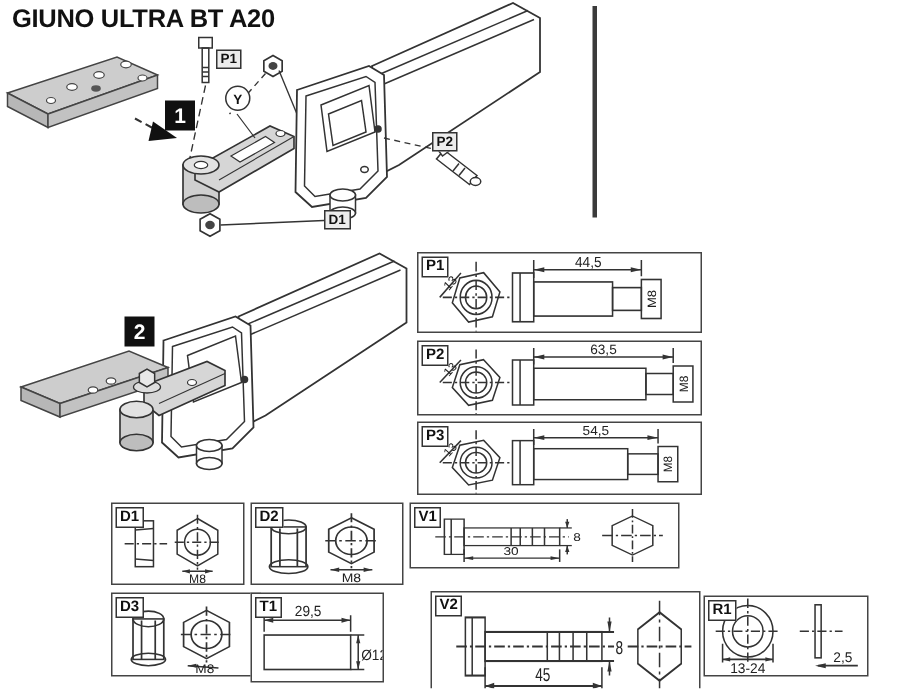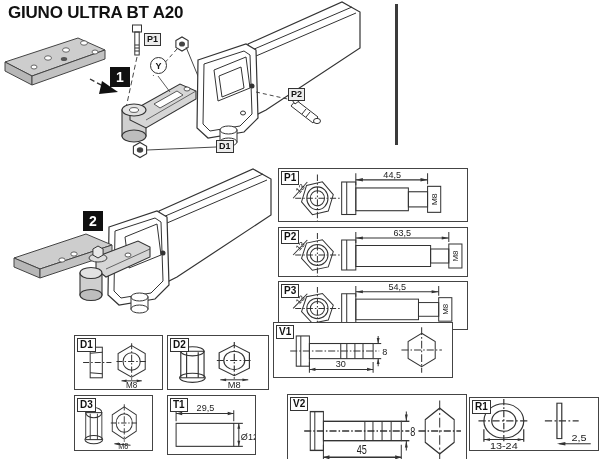--- a/index.html
+++ b/index.html
@@ -262,21 +262,21 @@
       <line x1="57" y1="6" x2="57" y2="42" class="ln" stroke-width="0.6" stroke-dasharray="6 2 1.5 2"></line>
       <polygon points="57,9 70,16.5 70,31.5 57,39 44,31.5 44,16.5" class="ln" stroke-width="1.2"></polygon>
       <circle cx="57" cy="24" r="9" class="ln" stroke-width="1"></circle>
       <line x1="45" y1="43" x2="69" y2="43" class="ln" stroke-width="0.7"></line>
       <polygon points="45,43 50,41.6 50,44.4" fill="#333"></polygon>
       <polygon points="69,43 64,41.6 64,44.4" fill="#333"></polygon>
       <text class="dimS" x="57" y="51" text-anchor="middle">M8</text>
     </svg>
   </div>
 
-  <div class="part-box" style="left:74px;top:395px;width:79px;height:56px">
+  <div class="part-box" style="left:74px;top:395px;width:100px;height:56px">
     <span class="corner">D3</span>
     <svg viewBox="0 0 86 52" preserveAspectRatio="none">
       <rect x="12" y="16" width="18" height="26" class="ln" stroke-width="1.1"></rect>
       <ellipse cx="21" cy="16" rx="9" ry="5" class="ln" stroke-width="1.1"></ellipse>
       <ellipse cx="21" cy="42" rx="10" ry="4" class="ln" stroke-width="1.1"></ellipse>
       <line x1="17" y1="17" x2="17" y2="42" class="ln" stroke-width="0.7"></line>
       <line x1="25" y1="17" x2="25" y2="42" class="ln" stroke-width="0.7"></line>
       <line x1="40" y1="26" x2="70" y2="26" class="ln" stroke-width="0.6" stroke-dasharray="6 2 1.5 2"></line>
       <line x1="55" y1="8" x2="55" y2="44" class="ln" stroke-width="0.6" stroke-dasharray="6 2 1.5 2"></line>
       <polygon points="55,10.5 68.4,18.2 68.4,33.8 55,41.5 41.6,33.8 41.6,18.2" class="ln" stroke-width="1.2"></polygon>
@@ -299,21 +299,21 @@
       <text class="dim" x="37" y="13.5" text-anchor="middle">29,5</text>
       <line x1="65" y1="25" x2="74" y2="25" class="ln" stroke-width="0.7"></line>
       <line x1="65" y1="46" x2="74" y2="46" class="ln" stroke-width="0.7"></line>
       <line x1="70" y1="25" x2="70" y2="46" class="ln" stroke-width="0.7"></line>
       <polygon points="70,25 68.6,30 71.4,30" fill="#333"></polygon>
       <polygon points="70,46 68.6,41 71.4,41" fill="#333"></polygon>
       <text class="dim" x="72" y="40" text-anchor="start">Ø12</text>
     </svg>
   </div>
 
-  <div class="part-box" style="left:273px;top:322px;width:180px;height:56px">
+  <div class="part-box" style="left:273px;top:335px;width:180px;height:44px">
     <span class="corner">V1</span>
     <svg viewBox="0 0 176 50" preserveAspectRatio="none">
       <line x1="16" y1="26" x2="104" y2="26" class="ln" stroke-width="0.6" stroke-dasharray="7 2 1.5 2"></line>
       <rect x="22" y="12" width="13" height="28" class="ln" stroke-width="1.1"></rect>
       <line x1="26.5" y1="12" x2="26.5" y2="40" class="ln" stroke-width="0.7"></line>
       <rect x="35" y="19" width="63" height="14" class="ln" stroke-width="1.1"></rect>
       <line x1="66" y1="19" x2="66" y2="33" class="ln" stroke-width="0.8"></line>
       <line x1="72" y1="19" x2="72" y2="33" class="ln" stroke-width="0.5"></line>
       <line x1="80" y1="19" x2="80" y2="33" class="ln" stroke-width="0.5"></line>
       <line x1="88" y1="19" x2="88" y2="33" class="ln" stroke-width="0.5"></line>
@@ -359,21 +359,21 @@
       <line x1="35" y1="45" x2="112" y2="45" class="ln" stroke-width="0.7"></line>
       <polygon points="35,45 41,43.5 41,46.5" fill="#333"></polygon>
       <polygon points="112,45 106,43.5 106,46.5" fill="#333"></polygon>
       <text class="dim" x="73" y="42.5" text-anchor="middle">45</text>
       <line x1="150" y1="4" x2="150" y2="48" class="ln" stroke-width="0.6" stroke-dasharray="7 2 1.5 2"></line>
       <line x1="129" y1="26" x2="171" y2="26" class="ln" stroke-width="0.6" stroke-dasharray="7 2 1.5 2"></line>
       <polygon points="150,9.5 164.3,17.75 164.3,34.25 150,42.5 135.7,34.25 135.7,17.75" class="ln" stroke-width="1.2"></polygon>
     </svg>
   </div>
 
-  <div class="part-box" style="left:469px;top:397px;width:130px;height:54px">
+  <div class="part-box" style="left:469px;top:397px;width:110px;height:54px">
     <span class="corner">R1</span>
     <svg viewBox="0 0 106 50" preserveAspectRatio="none">
       <line x1="7" y1="22" x2="49" y2="22" class="ln" stroke-width="0.6" stroke-dasharray="6 2 1.5 2"></line>
       <line x1="28" y1="1" x2="28" y2="43" class="ln" stroke-width="0.6" stroke-dasharray="6 2 1.5 2"></line>
       <circle cx="28" cy="22" r="16.5" class="ln" stroke-width="1.2"></circle>
       <circle cx="28" cy="22" r="10" class="ln" stroke-width="1"></circle>
       <line x1="11.5" y1="30" x2="11.5" y2="42" class="ln" stroke-width="0.7"></line>
       <line x1="44.5" y1="30" x2="44.5" y2="42" class="ln" stroke-width="0.7"></line>
       <line x1="11.5" y1="40" x2="44.5" y2="40" class="ln" stroke-width="0.7"></line>
       <polygon points="11.5,40 16.5,38.6 16.5,41.4" fill="#333"></polygon>

